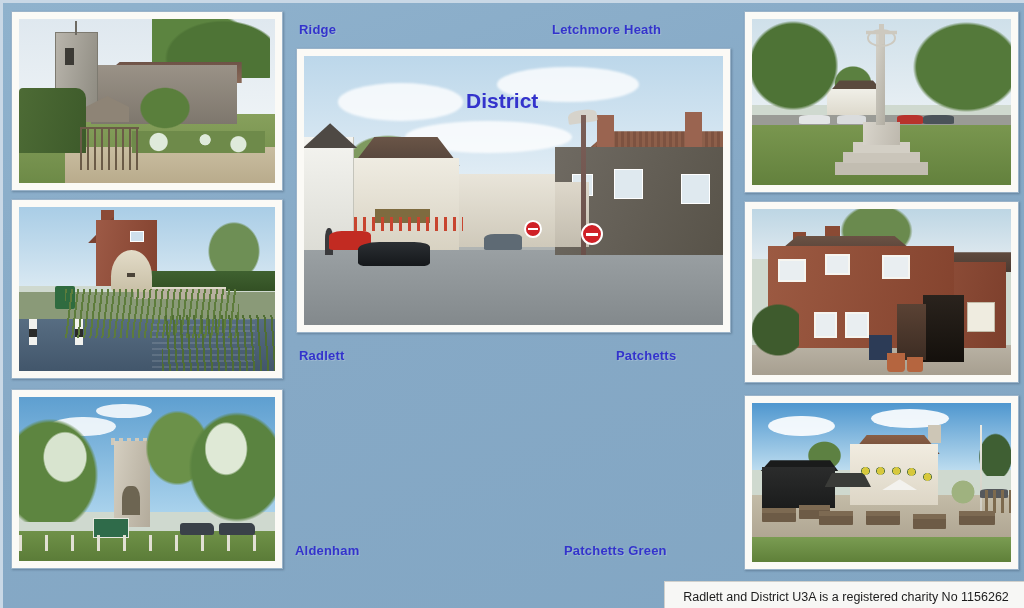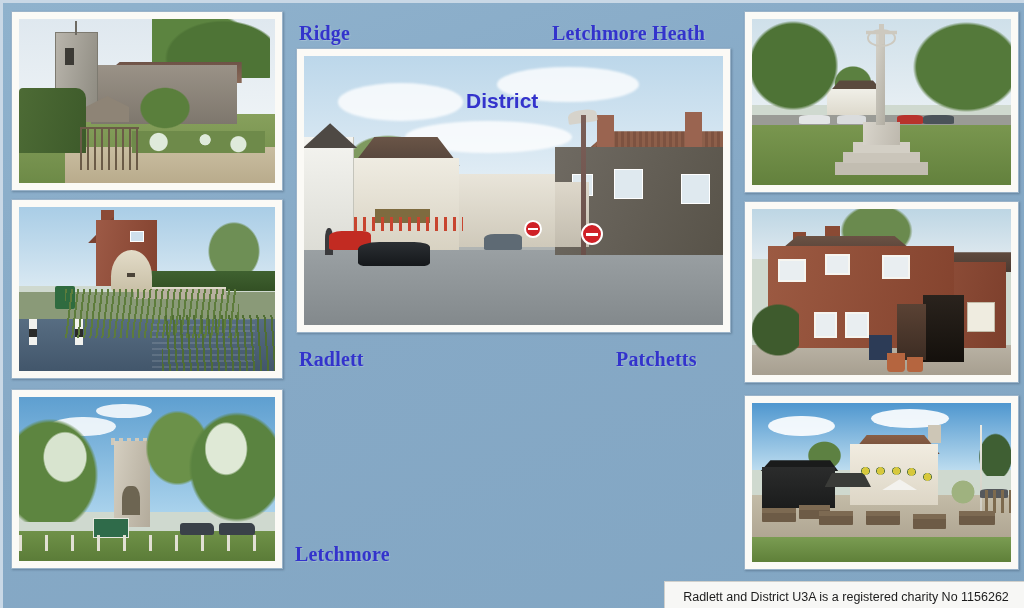--- a/index.html
+++ b/index.html
@@ -290,25 +290,25 @@
                 background:radial-gradient(ellipse,#5d8142 0 54%,transparent 58%); }
   .pg-car     { position:absolute; top:54%; height:6%; background:#55585c; border-radius:26% 20% 8% 8%; }
   .pg-fence   { right:0; top:55%; width:10%; height:14%;
                 background:repeating-linear-gradient(90deg,#7d6a4e 0 3px,transparent 3px 8px); }
 
   
   .label {
     position: absolute;
     color: #3333cc;
     font-weight: bold;
-    font-size: 20px;
+    font-size: 13px;
     letter-spacing: .2px;
     text-shadow: 1px 1px 0 rgba(255,255,255,.18);
     white-space: nowrap;
-    font-family: Liberation Serif, serif;
+    font-family: Liberation Sans, sans-serif;
   }
   #lb-ridge      { left: 296px; top: 19px; }
   #lb-letchmore  { left: 549px; top: 19px; }
   #lb-shenley    { left: 296px; top: 345px; }
   #lb-roundbush  { left: 613px; top: 345px; }
   #lb-aldenham   { left: 292px; top: 540px; }
   #lb-patchetts  { left: 561px; top: 540px; }
 
   #lb-radlett-overlay {
     position: absolute;
@@ -534,20 +534,21 @@
       <div class="pg-table" style="left:80%;top:68%;width:14%"></div>
     </div>
   </div>
 
   <div id="lb-radlett-overlay">District</div>
 
   <div class="label" id="lb-ridge">Ridge</div>
   <div class="label" id="lb-letchmore">Letchmore Heath</div>
   <div class="label" id="lb-shenley">Radlett</div>
   <div class="label" id="lb-roundbush">Patchetts</div>
-  <div class="label" id="lb-aldenham">Letchmore</div>
+  <div class="label" id="lb-aldenham">Aldenham</div>
+  <div class="label" id="lb-patchetts">Patchetts Green</div>
 
   <div id="main-title">
   </div>
 
   <div id="footer-note">Radlett and District U3A is a registered charity No 1156262</div>
 
 </div>
 
 </body></html>

